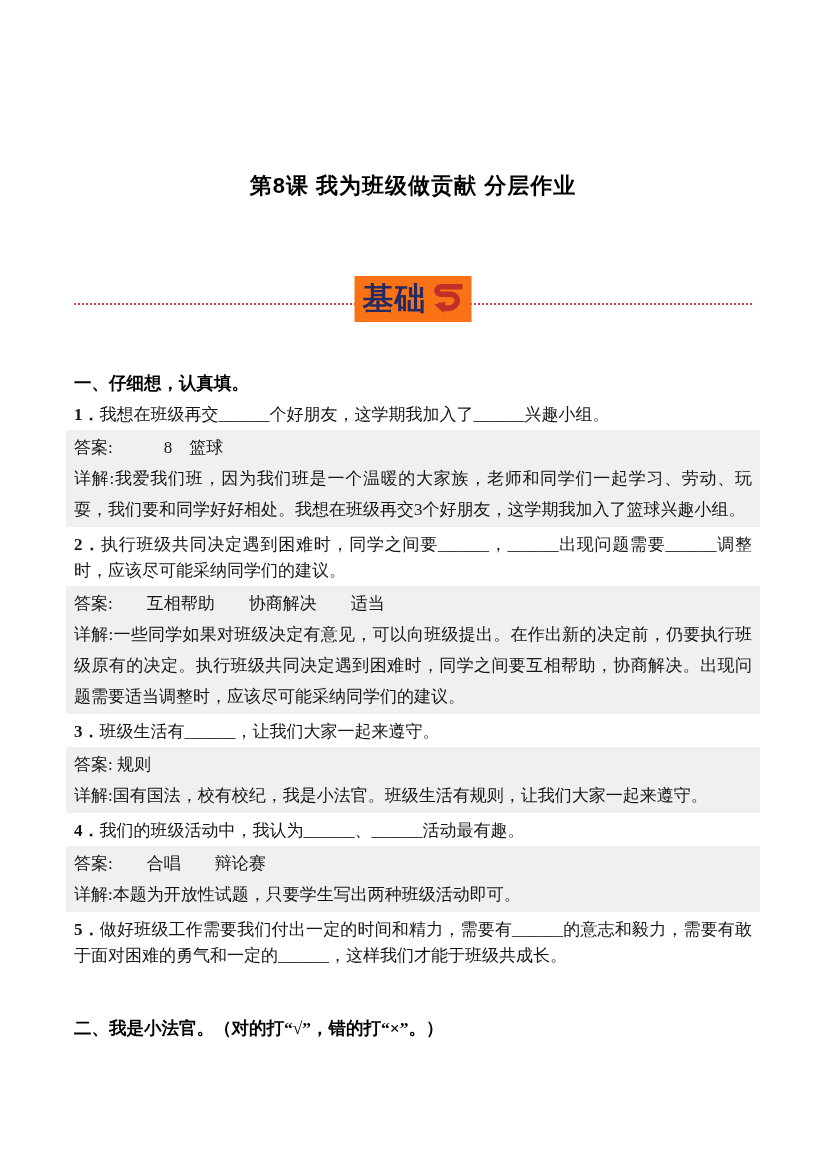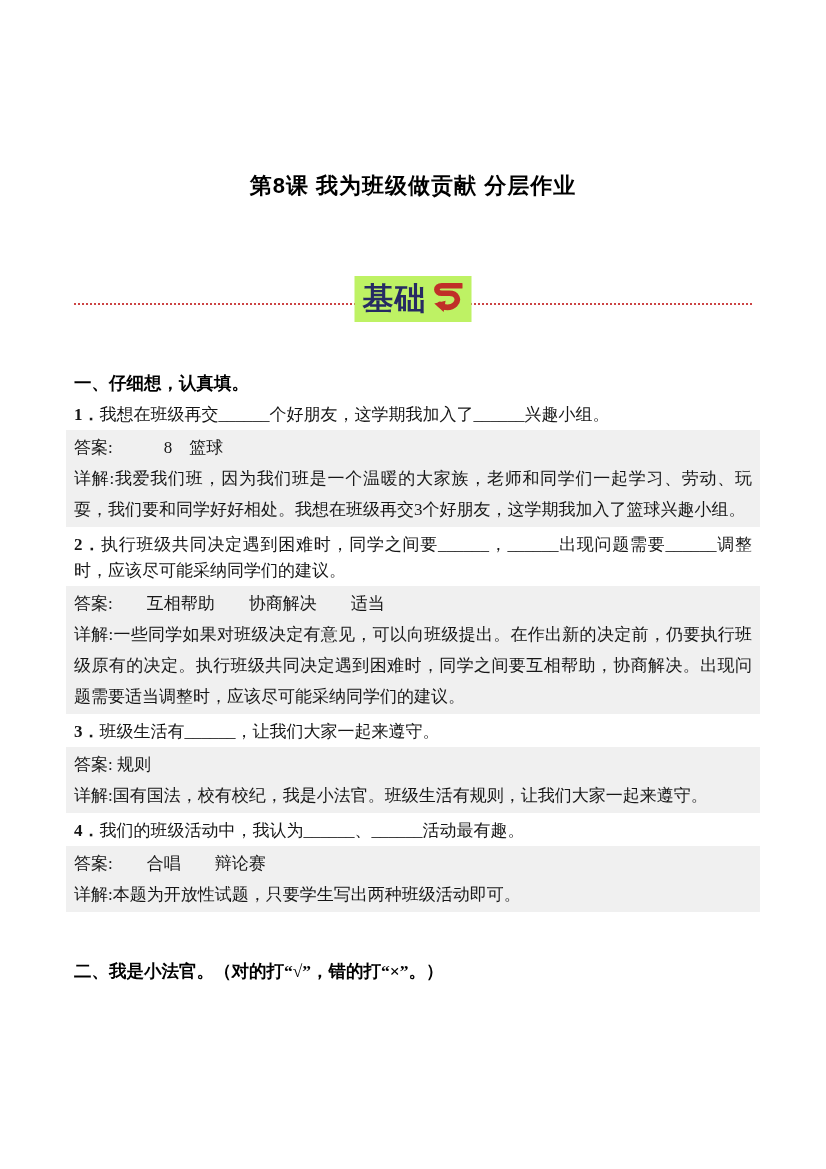--- a/index.html
+++ b/index.html
@@ -27,22 +27,22 @@
     color:#000;
     letter-spacing:1px;
   }
   .banner{position:relative;margin-top:70px;height:48px;}
   .banner-line{
     position:absolute;left:0;right:0;top:27px;height:0;
     border-top:2px dotted var(--dotted-red);
   }
   .banner-logo{
     position:absolute;left:50%;top:0;transform:translateX(-50%);
-    background:#bef264;padding:0 8px;
-    display:flex;align-items:center;gap:3px;
+    background:#f97316;padding:0 8px;
+    display:flex;align-items:flex-end;gap:3px;
     white-space:nowrap;
   }
   .banner-word{
     font-family:"Liberation Sans","DejaVu Sans",sans-serif;
     font-weight:900;
     font-size:31px;
     line-height:46px;
     color:var(--brand-navy);
     letter-spacing:1px;
   }
@@ -122,20 +122,21 @@
 
   <div class="question">
     <p class="q"><b class="qnum">4．</b><span>我们的班级活动中，我认为______、______活动最有趣。</span></p>
     <div class="ans-block">
       <p class="ans-line"><span class="lbl">答案:</span><span>　　合唱　　辩论赛</span></p>
       <p class="exp-line"><span class="lbl">详解:</span><span>本题为开放性试题，只要学生写出两种班级活动即可。</span></p>
     </div>
   </div>
 
   <div class="question">
+    <p class="q"><b class="qnum">5．</b><span>做好班级工作需要我们付出一定的时间和精力，需要有______的意志和毅力，需要有敢于面对困难的勇气和一定的______，这样我们才能于班级共成长。</span></p>
   </div>
 </div>
   </section>
 
   <section class="section">
     <h2 class="sec-heading">二、我是小法官。（对的打“√”，错的打“×”。）</h2>
     <div class="sec-questions"></div>
   </section>
 </div>
 

